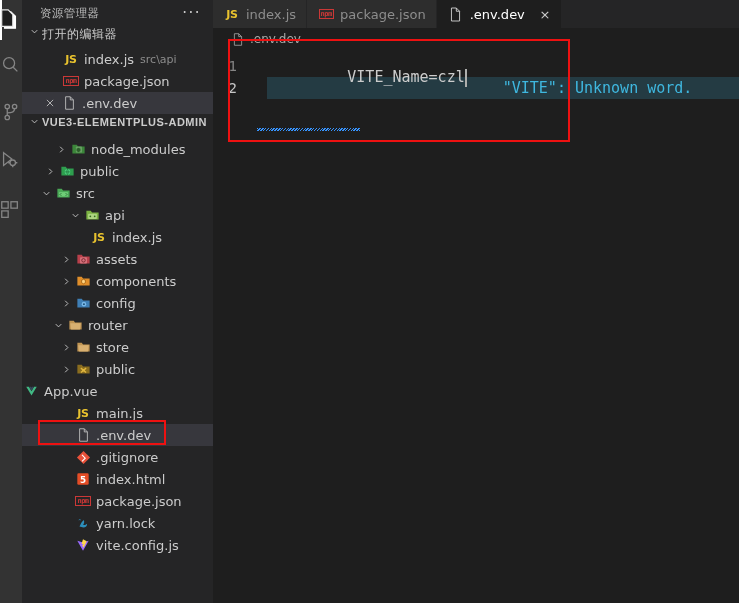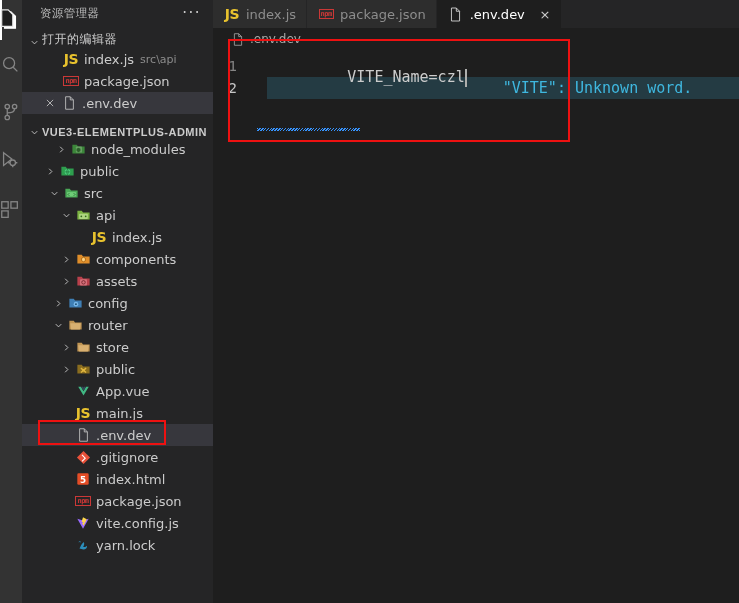--- a/index.html
+++ b/index.html
@@ -66,21 +66,21 @@
     display: flex; align-items: center;
     color: #cccccc;
     font-size: 15px;
     letter-spacing: 1.5px;
     line-height: 8px;
   }
 
   .section-header {
     height: 22px;
     display: flex;
-    align-items: flex-end;
+    align-items: flex-start;
     color: #cccccc;
     font-size: 11px;
     font-weight: bold;
     letter-spacing: .5px;
     padding-left: 4px;
   }
   .section-header .cn {
     font-family: "DejaVu Sans", sans-serif;
     font-size: 12px;
     font-weight: normal;
@@ -118,21 +118,21 @@
     margin-right: 4px;
   }
   .closebtn {
     width: 16px; min-width:16px; height:16px;
     display:flex;align-items:center;justify-content:center;
     color:#cccccc;
     margin-right:2px;
   }
   .jsicon {
     color: #e8c22e;
-    font-size: 14px;
+    font-size: 11px;
     font-weight: bold;
     font-family: "DejaVu Sans", sans-serif;
     letter-spacing: -0.3px;
   }
   .npmicon {
     color: #cb3837;
     font-size: 7px;
     font-weight: bold;
     font-family: "DejaVu Sans Mono", monospace;
     border: 1px solid #cb3837;
@@ -397,37 +397,37 @@
       <span class="ficon">
         <svg width="15" height="14" viewBox="0 0 16 16">
             <path d="M1 3h5l1.5 2H15v8H1z" fill="#2e9e4e"></path>
             <circle cx="8" cy="9" r="3.2" fill="#4cd07d"></circle>
             <path d="M5 9h6M8 5.9c1.2 1.6 1.2 4.6 0 6.2M8 5.9c-1.2 1.6-1.2 4.6 0 6.2" stroke="#1e6b36" stroke-width=".7" fill="none"></path>
           </svg>
       </span>
       <span class="label">public</span>
     </div>
 
-    <div class="row" style="padding-left:24px">
+    <div class="row" style="padding-left:16px">
       <span class="twisty">
         <svg width="11" height="11" viewBox="0 0 16 16" fill="none" stroke="#cccccc" stroke-width="1.3">
             <path d="M4 6l4 4 4-4"></path>
           </svg>
       </span>
       <span class="ficon">
         <svg width="15" height="14" viewBox="0 0 16 16">
             <path d="M1 3h5l1.5 2H15v8H1z" fill="#4aa856"></path>
             <path d="M3 7h10v5H3z" fill="#6fce78"></path>
             <path d="M5.5 8.2L4 9.7l1.5 1.5M10.5 8.2L12 9.7l-1.5 1.5" stroke="#1e5b28" stroke-width=".9" fill="none"></path>
           </svg>
       </span>
       <span class="label">src</span>
     </div>
 
-    <div class="row" style="padding-left:36px">
+    <div class="row" style="padding-left:45px">
       <span class="twisty">
         <svg width="11" height="11" viewBox="0 0 16 16" fill="none" stroke="#cccccc" stroke-width="1.3">
             <path d="M4 6l4 4 4-4"></path>
           </svg>
       </span>
       <span class="ficon">
         <svg width="15" height="14" viewBox="0 0 16 16">
             <path d="M1 3h5l1.5 2H15v8H1z" fill="#7cb342"></path>
             <rect x="3" y="6.5" width="10" height="6" rx="1" fill="#aed581"></rect>
             <circle cx="5.5" cy="9.5" r="1" fill="#33691e"></circle>
@@ -445,44 +445,44 @@
     </div>
 
     <div class="row" style="padding-left:36px">
       <span class="twisty">
         <svg width="11" height="11" viewBox="0 0 16 16" fill="none" stroke="#cccccc" stroke-width="1.3">
             <path d="M6 4l4 4-4 4"></path>
           </svg>
       </span>
       <span class="ficon">
         <svg width="15" height="14" viewBox="0 0 16 16">
-            <path d="M1 3h5l1.5 2H15v8H1z" fill="#e08e2a"></path>
-            <path d="M8 6l2.2 1.3v2.6L8 11.2 5.8 9.9V7.3z" fill="#ffd27f" stroke="#8a4c00" stroke-width=".7"></path>
-          </svg>
-      </span>
-      <span class="label">components</span>
-    </div>
-
-    <div class="row" style="padding-left:36px">
-      <span class="twisty">
-        <svg width="11" height="11" viewBox="0 0 16 16" fill="none" stroke="#cccccc" stroke-width="1.3">
-            <path d="M6 4l4 4-4 4"></path>
-          </svg>
-      </span>
-      <span class="ficon">
-        <svg width="15" height="14" viewBox="0 0 16 16">
             <path d="M1 3h5l1.5 2H15v8H1z" fill="#b9404b"></path>
             <rect x="4" y="6" width="8" height="7" rx="1" fill="#d4707a"></rect>
             <circle cx="8" cy="9.5" r="2" fill="none" stroke="#6b1f26" stroke-width=".9"></circle>
           </svg>
       </span>
       <span class="label">assets</span>
     </div>
 
-    <div class="row" style="padding-left:28px">
+    <div class="row" style="padding-left:36px">
+      <span class="twisty">
+        <svg width="11" height="11" viewBox="0 0 16 16" fill="none" stroke="#cccccc" stroke-width="1.3">
+            <path d="M6 4l4 4-4 4"></path>
+          </svg>
+      </span>
+      <span class="ficon">
+        <svg width="15" height="14" viewBox="0 0 16 16">
+            <path d="M1 3h5l1.5 2H15v8H1z" fill="#e08e2a"></path>
+            <path d="M8 6l2.2 1.3v2.6L8 11.2 5.8 9.9V7.3z" fill="#ffd27f" stroke="#8a4c00" stroke-width=".7"></path>
+          </svg>
+      </span>
+      <span class="label">components</span>
+    </div>
+
+    <div class="row" style="padding-left:36px">
       <span class="twisty">
         <svg width="11" height="11" viewBox="0 0 16 16" fill="none" stroke="#cccccc" stroke-width="1.3">
             <path d="M6 4l4 4-4 4"></path>
           </svg>
       </span>
       <span class="ficon">
         <svg width="15" height="14" viewBox="0 0 16 16">
             <path d="M1 3h5l1.5 2H15v8H1z" fill="#3f7fb5"></path>
             <circle cx="8.5" cy="9.3" r="2.6" fill="#79b8e8"></circle>
             <circle cx="8.5" cy="9.3" r="1.1" fill="#1e4f75"></circle>
@@ -530,21 +530,21 @@
       <span class="ficon">
         <svg width="15" height="14" viewBox="0 0 16 16">
             <path d="M1 3h5l1.5 2H15v8H1z" fill="#8a6d1f"></path>
             <path d="M5 7l6 5M11 7l-6 5" stroke="#e0b63f" stroke-width="1.6"></path>
             <circle cx="8" cy="9.5" r="1.4" fill="#e0b63f"></circle>
           </svg>
       </span>
       <span class="label">public</span>
     </div>
 
-    <div class="row" style="padding-left:52px">
+    <div class="row" style="">
       <span class="ficon">
         <svg width="15" height="14" viewBox="0 0 16 16">
             <path d="M2 3h3l3 5.2L11 3h3L8 13z" fill="#41b883"></path>
             <path d="M5.3 3h2L8 4.4 8.7 3h2L8 7.6z" fill="#35495e"></path>
           </svg>
       </span>
       <span class="label">App.vue</span>
     </div>
 
     <div class="row" style="padding-left:52px">
@@ -587,35 +587,35 @@
     <div class="row" style="padding-left:52px">
       <span class="ficon">
           <span class="npmicon">npm</span>
         </span>
       <span class="label">package.json</span>
     </div>
 
     <div class="row" style="padding-left:52px">
       <span class="ficon">
         <svg width="14" height="14" viewBox="0 0 16 16">
+            <path d="M4 12c1.5-3 2-5.5 5-7.5.8 2.2.2 4.2-1 5.6 1.8.4 3.5-.3 4.6-1.3.5 2.4-1.6 4.2-4.2 4.4z" fill="#2c8ebb"></path>
+            <path d="M3.2 4.5c.8-.6 1.7-.5 2.2.2" stroke="#2c8ebb" stroke-width="1" fill="none"></path>
+          </svg>
+      </span>
+      <span class="label">yarn.lock</span>
+    </div>
+
+    <div class="row" style="padding-left:52px">
+      <span class="ficon">
+        <svg width="14" height="14" viewBox="0 0 16 16">
             <path d="M1.5 3.2L8 14.5 14.5 3.2 8 5z" fill="#9a6bff"></path>
             <path d="M8 1.5l4.3 2.3L8.6 11 7 7.9l2-.5-2.6-.8z" fill="#ffd84d"></path>
           </svg>
       </span>
       <span class="label">vite.config.js</span>
-    </div>
-
-    <div class="row" style="padding-left:52px">
-      <span class="ficon">
-        <svg width="14" height="14" viewBox="0 0 16 16">
-            <path d="M4 12c1.5-3 2-5.5 5-7.5.8 2.2.2 4.2-1 5.6 1.8.4 3.5-.3 4.6-1.3.5 2.4-1.6 4.2-4.2 4.4z" fill="#2c8ebb"></path>
-            <path d="M3.2 4.5c.8-.6 1.7-.5 2.2.2" stroke="#2c8ebb" stroke-width="1" fill="none"></path>
-          </svg>
-      </span>
-      <span class="label">yarn.lock</span>
     </div>
 
   </div>
 
   <div class="editorarea">
 
     <div class="tabs">
       <div class="tab">
         <span class="ficon">
             <span class="jsicon">JS</span>

